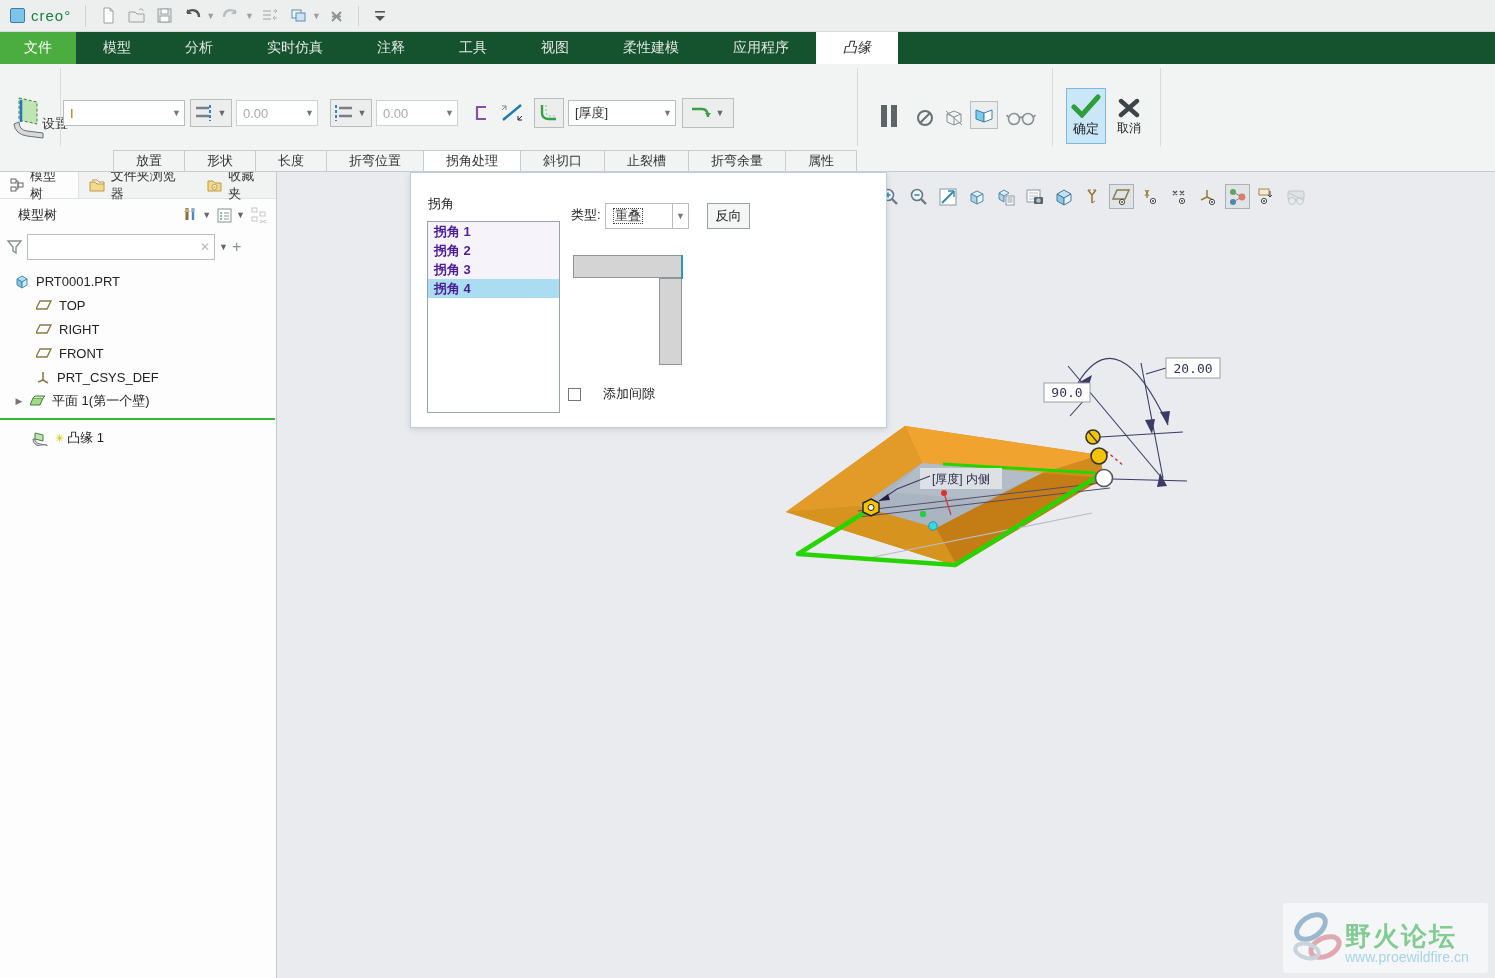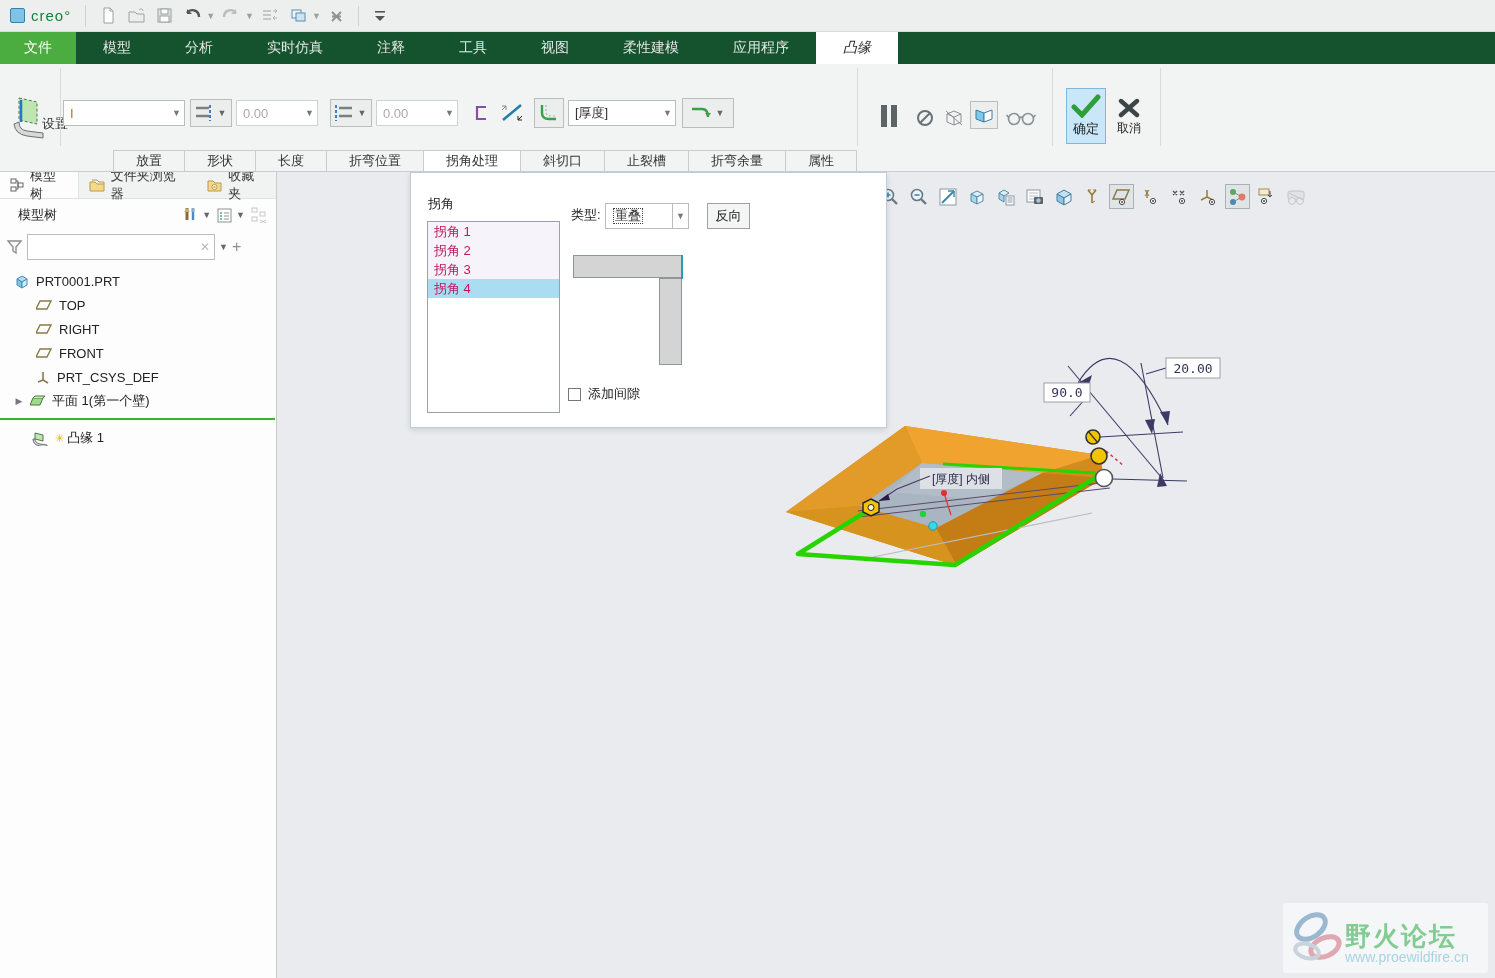--- a/index.html
+++ b/index.html
@@ -67,28 +67,28 @@
   
   #graphics { left:277px; top:172px; width:1218px; height:806px; background:#e9ebee; z-index:5; }
   #gtoolbar { position:absolute; left:600px; top:12px; display:flex; align-items:center; gap:4px; }
   .gicon { width:25px; height:25px; display:flex; align-items:center; justify-content:center; cursor:pointer; }
   .gicon.boxed { border:1px solid #a9b1b5; background:#e0e4e6; }
 
   
   #corner-panel { left:410px; top:172px; width:477px; height:256px; background:#ffffff; border:1px solid #b9cfdd; box-shadow:0 2px 6px rgba(0,0,0,.12); z-index:25; }
   #corner-title { position:absolute; left:17px; top:22px; font-size:13px; color:#222; }
   #corner-list { position:absolute; left:16px; top:48px; width:133px; height:192px; border:1px solid #9aa2a6; background:#fff; overflow:hidden; }
-  .citem { height:19px; line-height:19px; padding-left:6px; font-size:13px; color:#be185d; background:#f7f3fb; cursor:pointer; }
+  .citem { height:19px; line-height:19px; padding-left:6px; font-size:13px; color:#4c1d95; background:#f7f3fb; cursor:pointer;font-weight:bold; }
   .citem.selected { background:#aadcf2; }
   #type-label { position:absolute; left:160px; top:33px; font-size:13px; color:#222; }
   #type-combo { left:194px; top:30px; width:84px; }
   #type-combo .val { outline:1px dotted #444; outline-offset:-2px; padding:0 3px; }
   #reverse-button { position:absolute; left:296px; top:30px; width:43px; height:26px; border:1px solid #9aa2a6; background:#f4f5f5; font-size:13px; color:#222; display:flex; align-items:center; justify-content:center; cursor:pointer; }
   .prev-rect { position:absolute; background:#d4d4d4; border:1px solid #8f9598; }
-  #gap-row { position:absolute; left:157px; top:212px; display:flex; align-items:center; gap:7px; font-size:13px; color:#222; }
+  #gap-row { position:absolute; left:157px; top:212px; display:flex; align-items:center; gap:22px; font-size:13px; color:#222; }
   #gap-checkbox { width:13px; height:13px; border:1px solid #777; background:#fff; cursor:pointer; }
 
   
   #watermark { left:1283px; top:903px; width:205px; height:70px; background:rgba(255,255,255,.55); border-radius:3px; z-index:6; display:flex; align-items:center; }
   #wm-text { margin-left:62px; }
   #wm-title { color:#82cb93; font-size:26px; font-weight:bold; letter-spacing:2px; line-height:26px;margin-top:11px; }
   #wm-url { color:#a9d3e4; font-size:14px; }
 </style>
 </head>
 <body>

